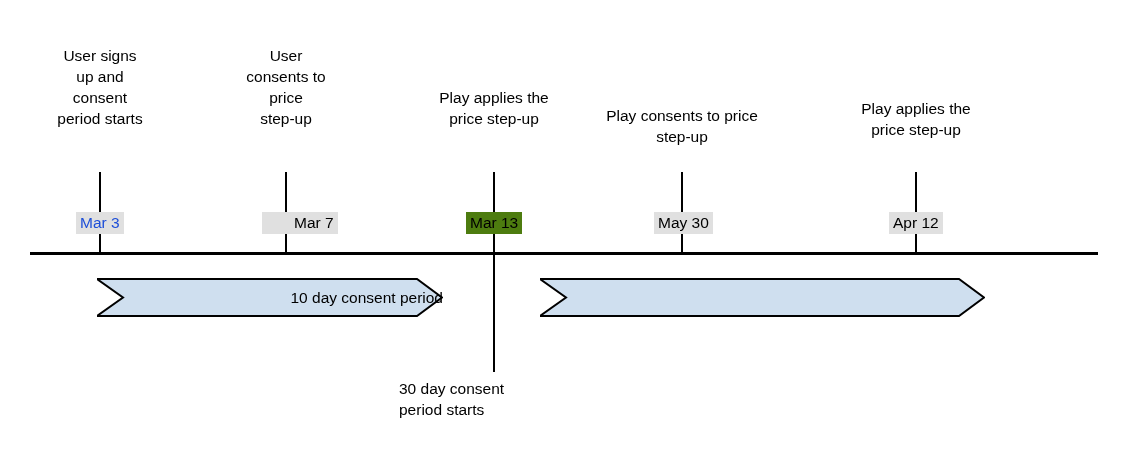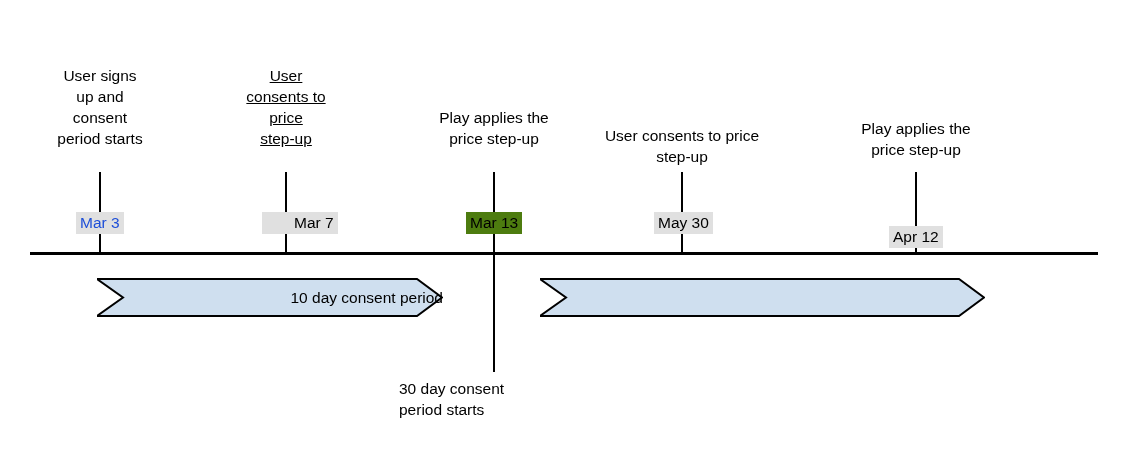--- a/index.html
+++ b/index.html
@@ -26,21 +26,20 @@
   }
 
   
   .event-caption{
     position:absolute;
     text-align:center;
     font-size:15.5px;
     line-height:21px;
     color:#000000;
     white-space:pre-line;
-    margin-top:20px;
   }
 
   
   .date-chip{
     position:absolute;
     background:#e0e0e0;
     color:#000000;
     font-size:15.5px;
     line-height:20px;
     padding:1px 4px;
@@ -91,37 +90,37 @@
       <div class="tick" style="left: 285px; top: 172px; height: 81px; background: rgb(0, 0, 0);"></div>
       <div class="tick" style="left: 493px; top: 172px; height: 200px; background: rgb(0, 0, 0);"></div>
       <div class="tick" style="left: 681px; top: 172px; height: 81px; background: rgb(0, 0, 0);"></div>
       <div class="tick" style="left: 915px; top: 172px; height: 81px; background: rgb(0, 0, 0);"></div>
     </div>
   <div id="captions-layer">
       <div class="event-caption" style="left: 20px; top: 45px; width: 160px; color: rgb(0, 0, 0);">User signs
 up and
 consent
 period starts</div>
-      <div class="event-caption" style="left: 206px; top: 45px; width: 160px; color: rgb(0, 0, 0); text-decoration: underline;">User
+      <div class="event-caption" style="left: 206px; top: 45px; width: 160px; color: rgb(0, 0, 0);">User
 consents to
 price
 step-up</div>
       <div class="event-caption" style="left: 404px; top: 87px; width: 180px; color: rgb(0, 0, 0);">Play applies the
 price step-up</div>
-      <div class="event-caption" style="left: 567px; top: 105px; width: 230px; color: rgb(0, 0, 0);">User consents to price
+      <div class="event-caption" style="left: 567px; top: 105px; width: 230px; color: rgb(0, 0, 0);">Play consents to price
 step-up</div>
       <div class="event-caption" style="left: 821px; top: 98px; width: 190px; color: rgb(0, 0, 0);">Play applies the
 price step-up</div>
     </div>
   <div id="chips-layer">
       <div class="date-chip" style="top: 212px; background: rgb(224, 224, 224); color: #1d4ed8; left: 76px;">Mar 3</div>
       <div class="date-chip" style="top: 212px; background: rgb(224, 224, 224); color: rgb(0, 0, 0); left: 262px; padding-left: 32px;">Mar 7</div>
       <div class="date-chip" style="top: 212px; background: #4d7c0f; color: rgb(0, 0, 0); left: 466px;">Mar 13</div>
       <div class="date-chip" style="top: 212px; background: rgb(224, 224, 224); color: rgb(0, 0, 0); left: 654px;">May 30</div>
-      <div class="date-chip" style="top: 226px; background: rgb(224, 224, 224); color: rgb(0, 0, 0); left: 889px;">Apr 12</div>
+      <div class="date-chip" style="top: 212px; background: rgb(224, 224, 224); color: rgb(0, 0, 0); left: 889px;">Apr 12</div>
     </div>
   <div id="banners-layer">
       <div class="banner" style="left: 97px; top: 278px; width: 346px;">
         <svg viewBox="0 0 346 39" preserveAspectRatio="none">
           <polygon points="0,1 320,1 345,19.5 320,38 0,38 26,19.5" fill="#cfdfef" stroke="#000000" stroke-width="2" stroke-linejoin="miter" vector-effect="non-scaling-stroke"></polygon>
         </svg>
         <span class="banner-label" style="color: rgb(0, 0, 0);">10 day consent period</span>
       </div>
       <div class="banner" style="left: 540px; top: 278px; width: 445px;">
         <svg viewBox="0 0 445 39" preserveAspectRatio="none">

